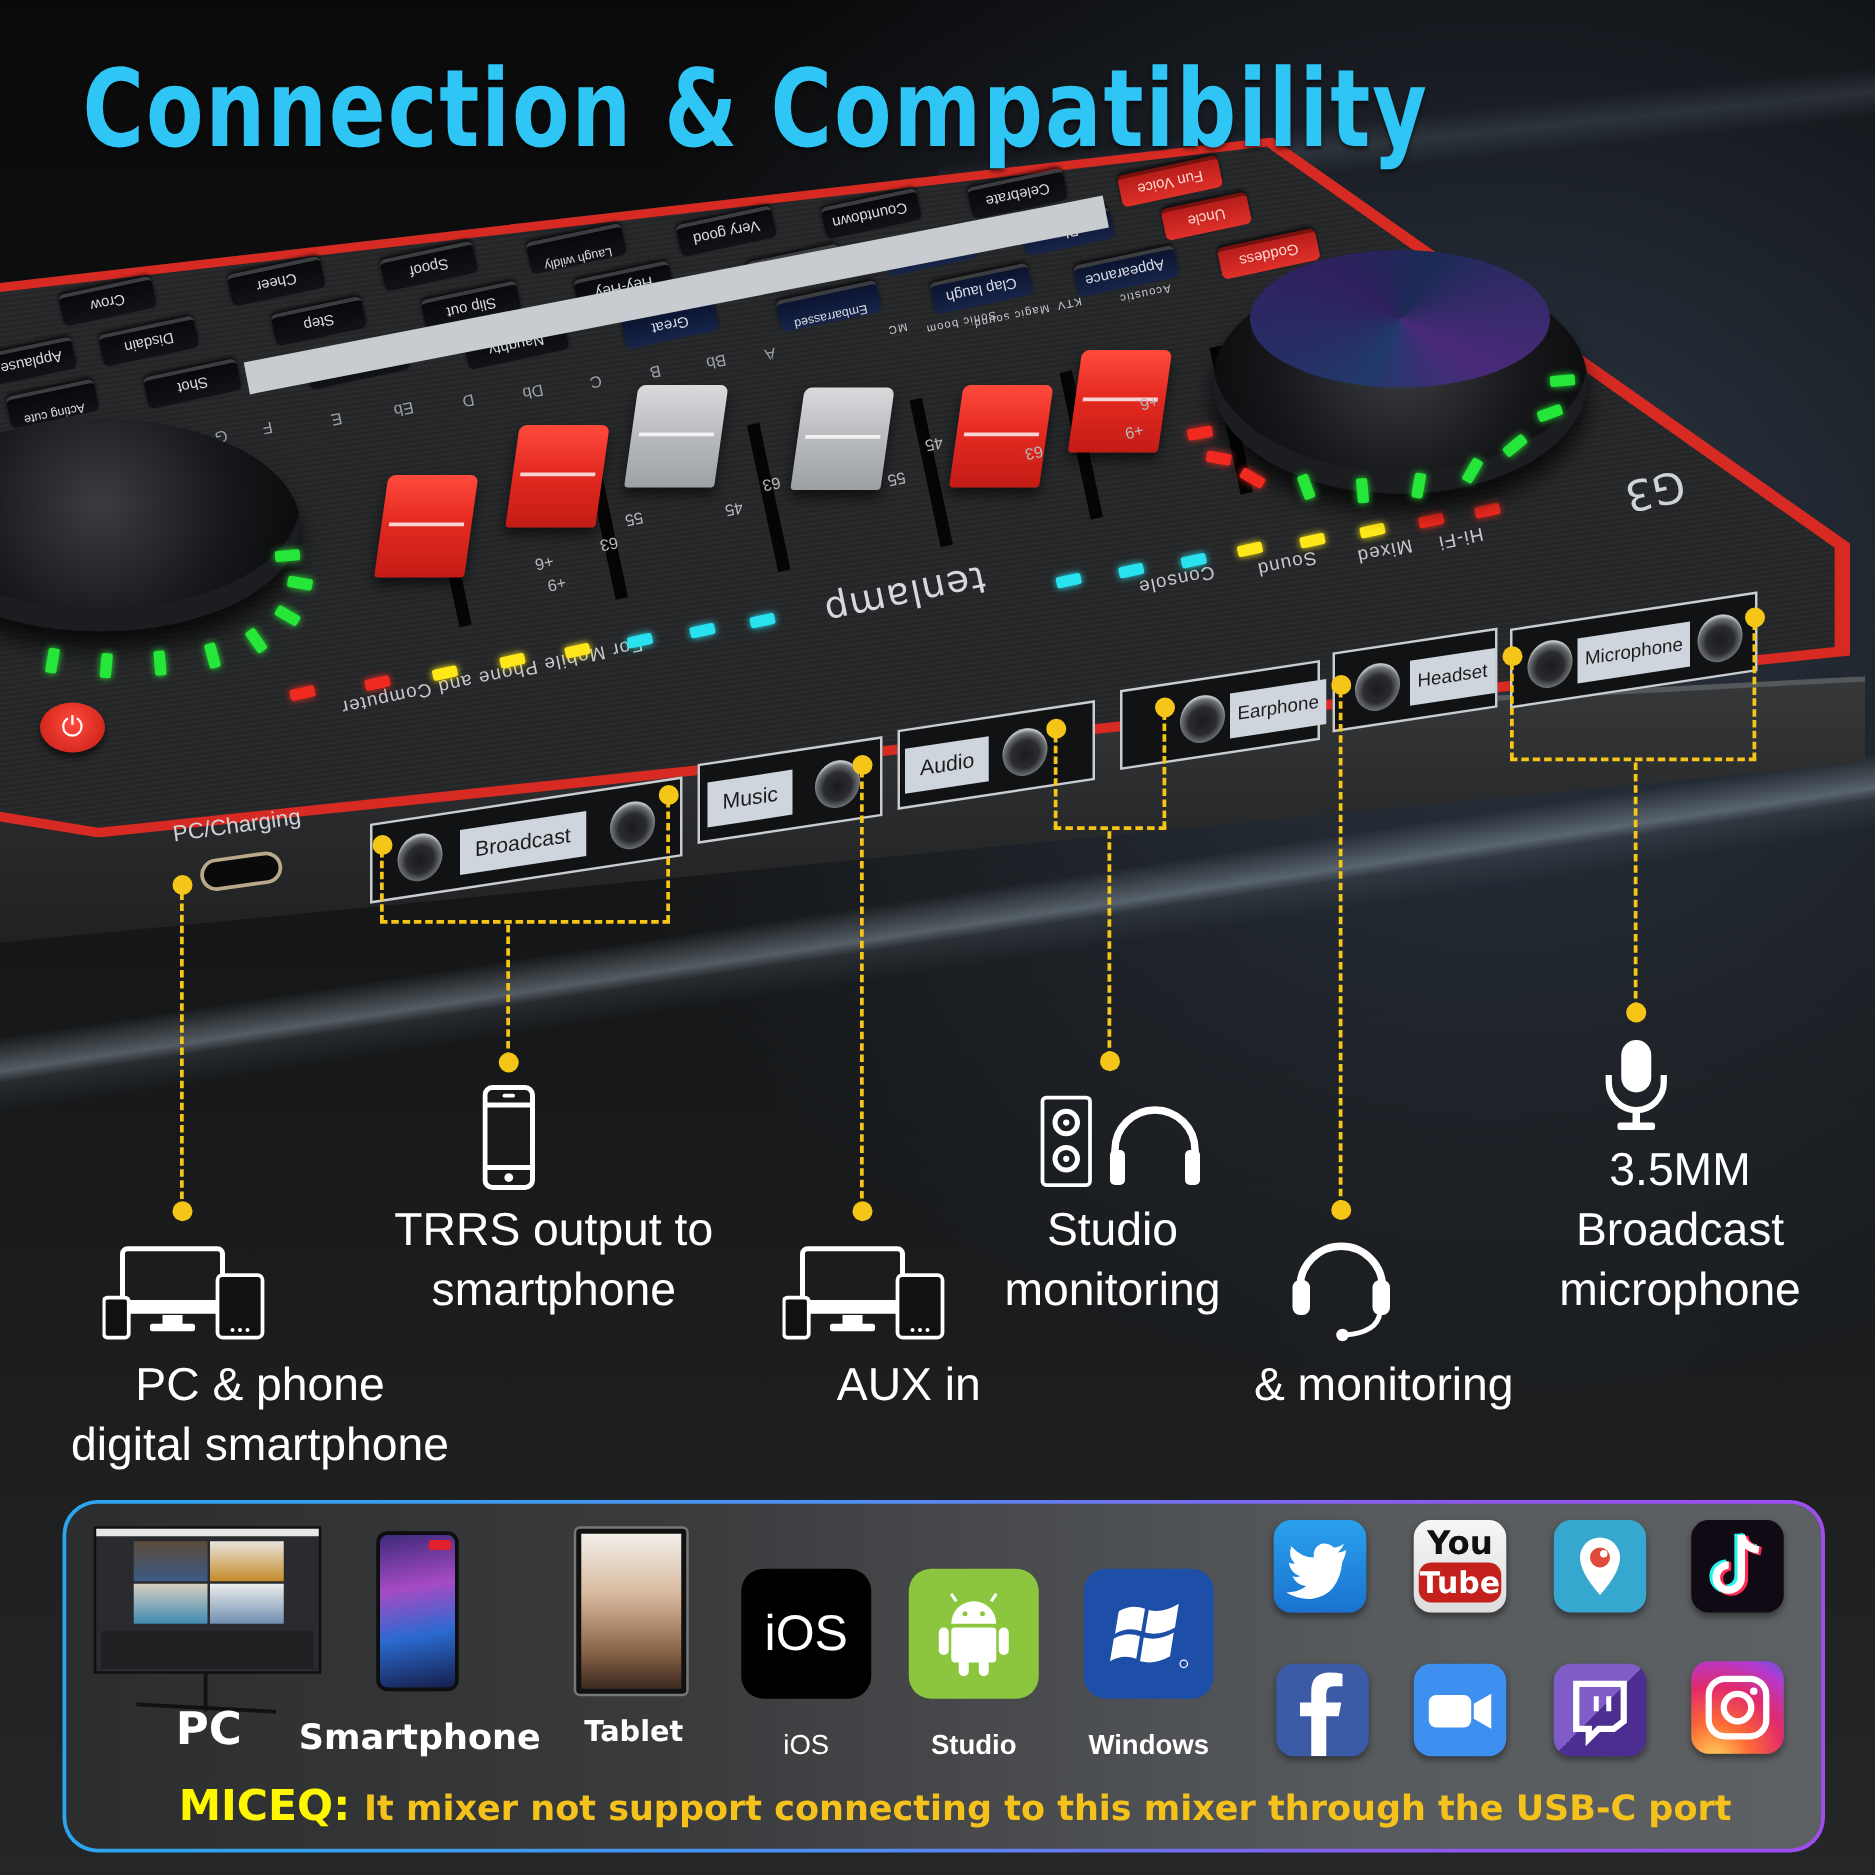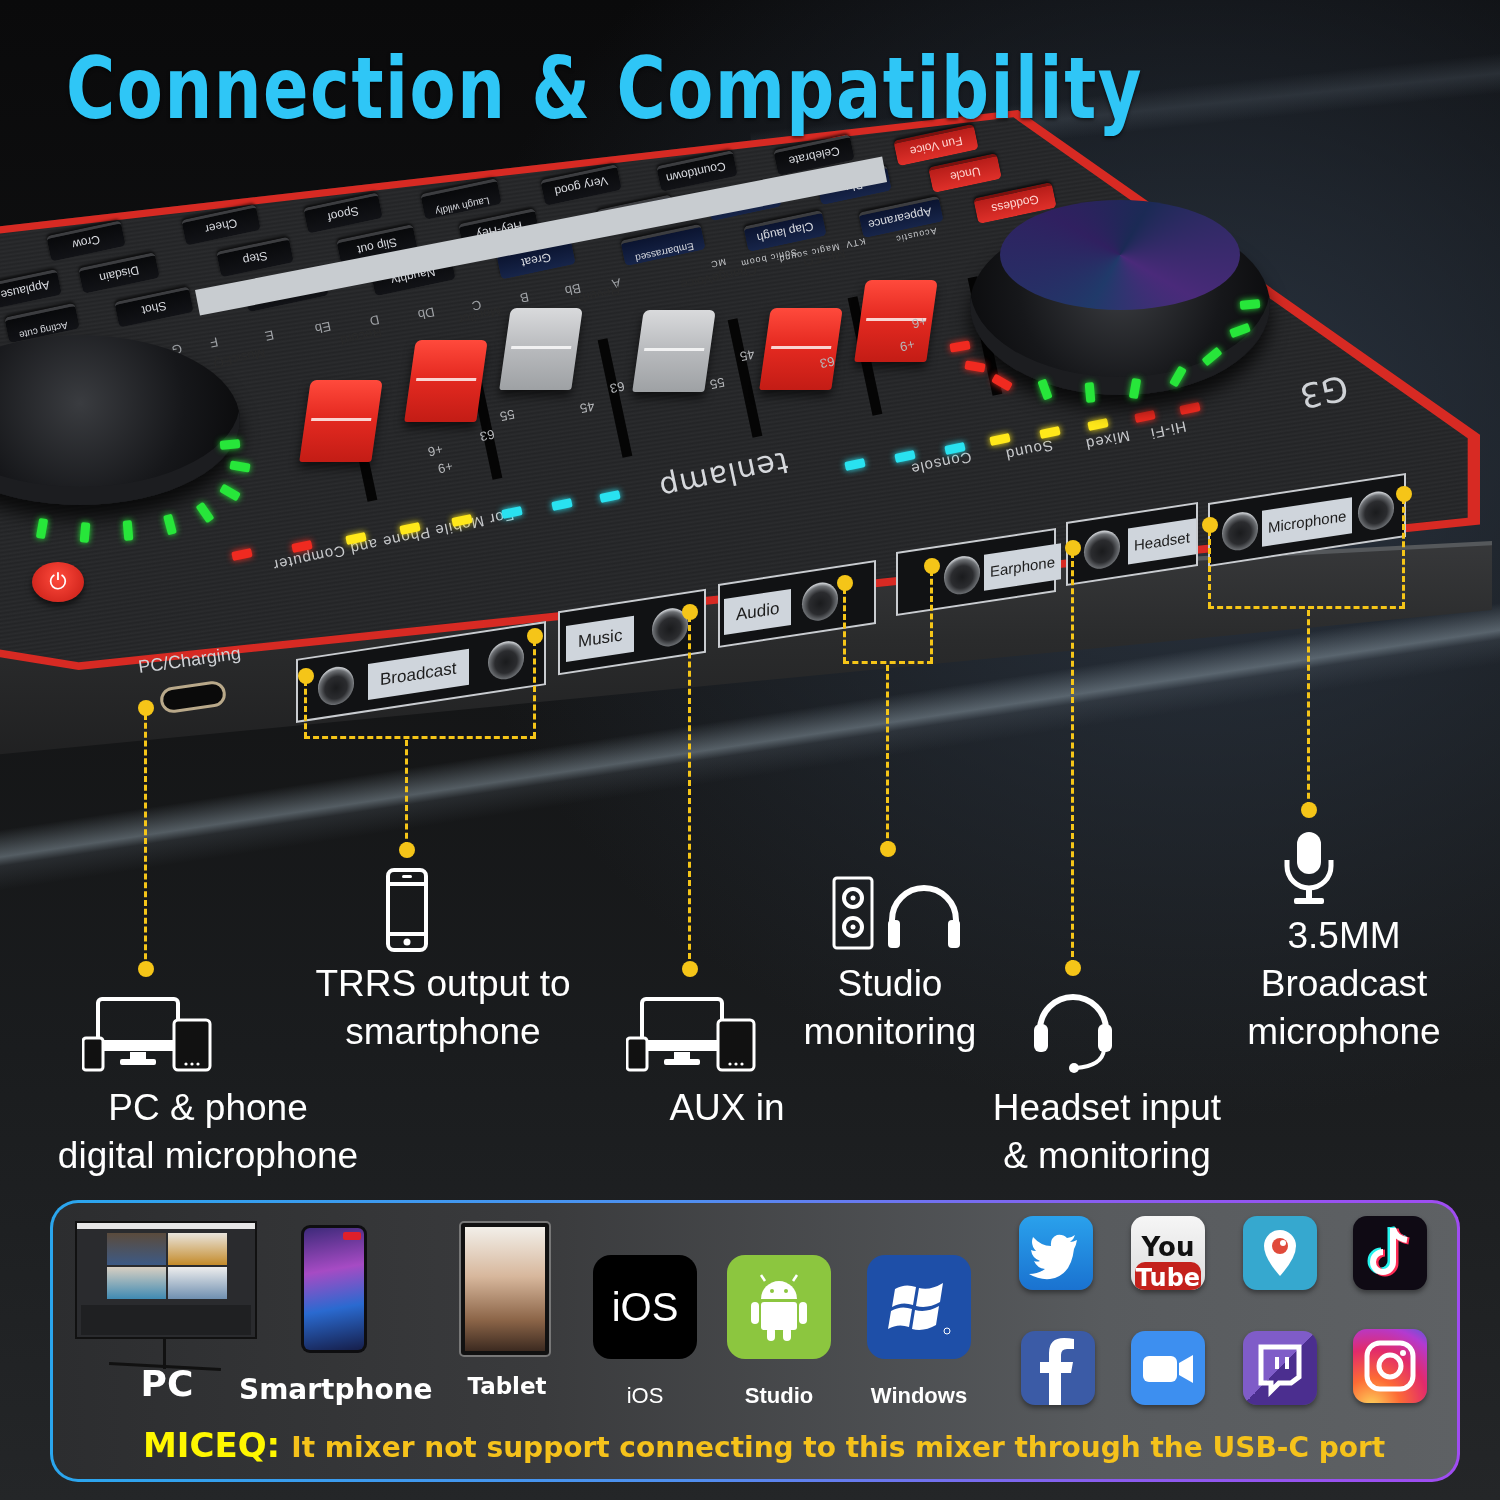--- a/index.html
+++ b/index.html
@@ -377,21 +377,21 @@
   <rect x="48" y="56" width="16" height="8" fill="#fff"></rect>
     <rect x="38" y="63" width="36" height="6" rx="2" fill="#fff"></rect>
   <rect x="1" y="42" width="20" height="32" rx="3" fill="#111" stroke="#fff" stroke-width="3"></rect>
   <rect x="92" y="24" width="36" height="50" rx="4" fill="#111" stroke="#fff" stroke-width="3"></rect>
   <circle cx="104" cy="68" r="1.6" fill="#fff"></circle>
     <circle cx="110" cy="68" r="1.6" fill="#fff"></circle>
     <circle cx="116" cy="68" r="1.6" fill="#fff"></circle>
 </svg>
 <div class="feat" style="left:36px;top:1084px;width:344px;">
   <div>PC &amp; phone</div>
-  <div>digital microphone</div>
+  <div>digital smartphone</div>
 </div>
 
 <svg class="feat-icon" style="left:386px;top:868px;" width="42" height="84" viewBox="0 0 42 84">
   <rect x="2" y="2" width="38" height="80" rx="6" fill="none" stroke="#fff" stroke-width="4"></rect>
   <rect x="2" y="14" width="38" height="4" fill="#fff"></rect>
     <rect x="2" y="64" width="38" height="4" fill="#fff"></rect>
   <rect x="16" y="7" width="10" height="3" rx="1.5" fill="#fff"></rect>
     <circle cx="21" cy="74" r="3.5" fill="#fff"></circle>
 </svg>
 <div class="feat" style="left:290px;top:960px;width:306px;">
@@ -430,21 +430,20 @@
 </div>
 
 <svg class="feat-icon" style="left:1030px;top:990px;" width="86" height="84" viewBox="0 0 86 84">
   <path d="M10 44 V40 A33 33 0 0 1 76 40 V44" fill="none" stroke="#fff" stroke-width="6"></path>
   <rect x="4" y="34" width="14" height="28" rx="6" fill="#fff"></rect>
     <rect x="68" y="34" width="14" height="28" rx="6" fill="#fff"></rect>
   <path d="M74 60 Q72 76 46 78" fill="none" stroke="#fff" stroke-width="4"></path>
   <circle cx="44" cy="78" r="5" fill="#fff"></circle>
 </svg>
 <div class="feat" style="left:968px;top:1084px;width:278px;">
-  <div>Headset input</div>
   <div>&amp; monitoring</div>
 </div>
 
 <svg class="feat-icon" style="left:1282px;top:830px;" width="54" height="76" viewBox="0 0 54 76">
   <rect x="15" y="2" width="24" height="42" rx="12" fill="#fff"></rect>
   <path d="M5 30 V36 A22 22 0 0 0 49 36 V30" fill="none" stroke="#fff" stroke-width="5"></path>
   <rect x="24" y="58" width="6" height="12" fill="#fff"></rect>
     <rect x="12" y="68" width="30" height="6" rx="2" fill="#fff"></rect>
 </svg>
 <div class="feat" style="left:1224px;top:912px;width:240px;">
@@ -511,21 +510,21 @@
       </svg>
     </div>
     <div class="os-label" style="left:796px;top:180px;">Windows</div>
 
     <div class="app-tile" style="left:966px;top:13px;background:linear-gradient(180deg,#2aa1ec,#1a72d0);">
       <svg width="74" height="74" viewBox="0 0 74 74">
         <path d="M58 24 Q54 26 51 26 Q55 23 56 19 Q52 22 48 22 Q44 18 38 19 Q31 22 32 30 Q22 30 14 21 Q11 29 17 35 Q14 35 12 34 Q13 42 21 45 Q18 46 15 45 Q18 52 26 53 Q19 58 10 58 Q20 64 31 63 Q52 60 55 33 Q57 30 58 24 Z" fill="#fff"></path>
       </svg>
     </div>
     <div class="app-tile" style="left:1078px;top:13px;background:linear-gradient(180deg,#f6f6f6,#dcdcdc);text-align:center;font-family:'DejaVu Sans',sans-serif;font-weight:bold;">
-      <div style="font-size:26px;color:#111;line-height:30px;margin-top:16px;">You</div>
+      <div style="font-size:26px;color:#111;line-height:30px;margin-top:4px;">You</div>
       <div style="margin:0 4px;height:32px;border-radius:10px;background:#c4211c;color:#fff;font-size:24px;line-height:32px;">Tube</div>
     </div>
     <div class="app-tile" style="left:1190px;top:13px;background:#36a8cf;">
       <svg width="74" height="74" viewBox="0 0 74 74">
         <path d="M37 14 A16 16 0 0 1 53 30 Q53 42 37 60 Q21 42 21 30 A16 16 0 0 1 37 14 Z" fill="#fff"></path>
         <circle cx="37" cy="30" r="8" fill="#e04a3a"></circle>
           <circle cx="40" cy="27" r="3" fill="#fff"></circle>
       </svg>
     </div>
     <div class="app-tile" style="left:1300px;top:13px;background:#0f0a14;">

